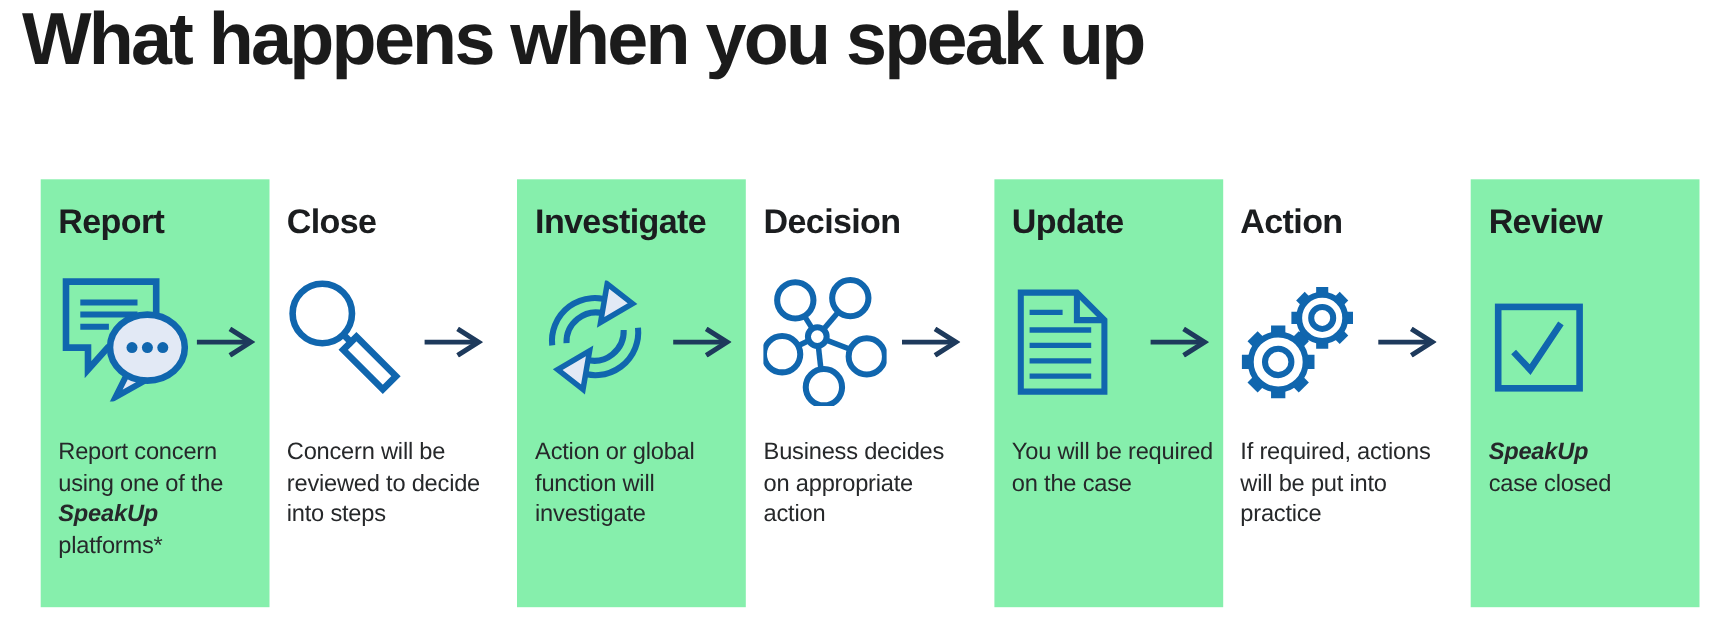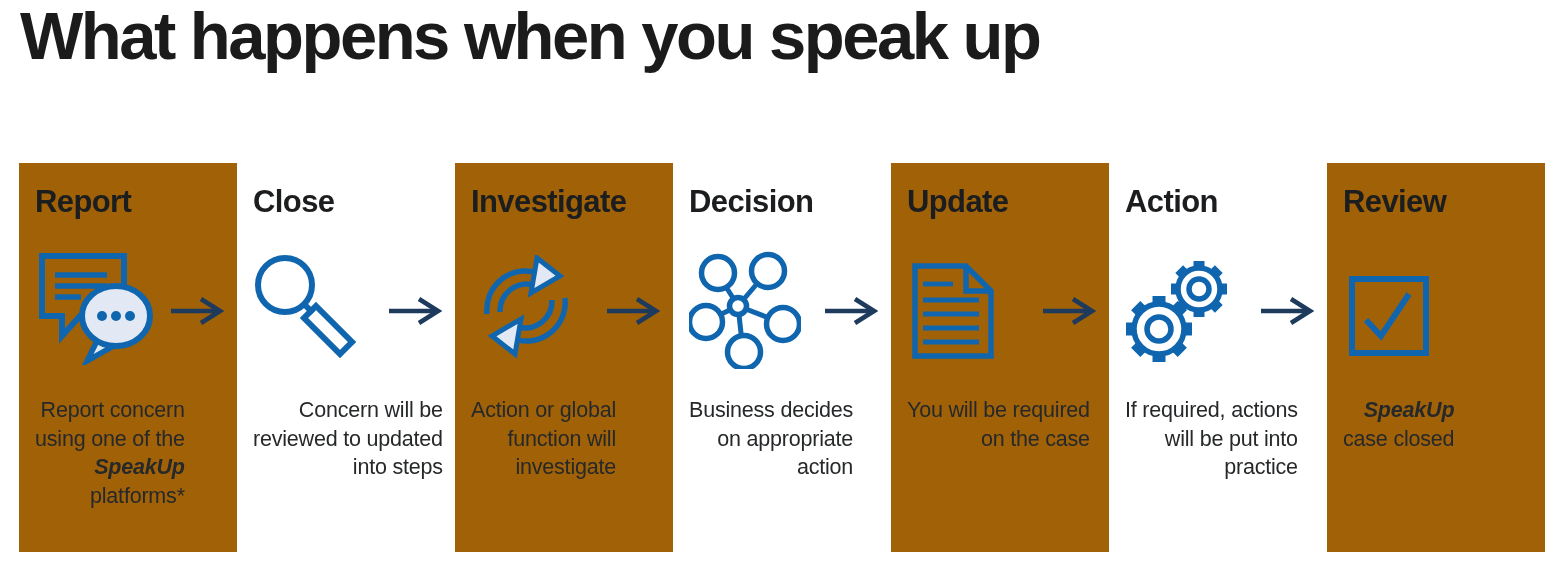--- a/index.html
+++ b/index.html
@@ -10,30 +10,30 @@
   .page-title{
     position:absolute;left:20px;top:-4px;margin:0;
     font-size:67px;font-weight:700;letter-spacing:-2.5px;color:#1b1b1b;line-height:80px;
     white-space:nowrap;
   }
   .flow{
     position:absolute;left:19px;top:163px;width:1526px;height:389px;
     display:flex;
   }
   .col{position:relative;width:218px;height:389px;}
-  .col.panel{background:#a16207;}
+  .col.panel{background:#86efac;margin-left:18px;}
   .step-title{
     position:absolute;top:20px;left:16px;margin:0;
     font-size:31px;font-weight:700;letter-spacing:-0.6px;color:#1b1d1f;line-height:38px;
     white-space:nowrap;
   }
   .icon{position:absolute;left:16px;}
   .desc{
     position:absolute;top:233px;left:16px;margin:0;
-    font-size:21.5px;letter-spacing:-0.2px;color:#26282a;line-height:28.5px;text-align:right;
+    font-size:21.5px;letter-spacing:-0.2px;color:#26282a;line-height:28.5px;
   }
   .desc .ln{display:block;white-space:nowrap;}
   .desc .ln.bold{font-weight:700;font-style:italic;}
   .arrow{position:absolute;top:134px;right:13px;width:54px;height:28px;}
   svg{display:block;}
 </style>
 </head>
 <body>
 
 <h1 class="page-title">What happens when you speak up</h1>
@@ -73,21 +73,21 @@
     <h2 class="step-title">Close</h2>
     <div class="icon" style="top:90px;">
       <svg width="110" height="112" viewBox="0 0 110 112" fill="none">
         <circle cx="32" cy="32" r="27" stroke="#1066ae" stroke-width="6"></circle>
         <line x1="51" y1="51" x2="60" y2="60" stroke="#1066ae" stroke-width="6"></line>
         <path d="M63 53 L99 89 L87 101 L51 65 Z" stroke="#1066ae" stroke-width="6"></path>
       </svg>
     </div>
     <p class="desc">
       <span class="ln">Concern will be</span>
-      <span class="ln">reviewed to updated</span>
+      <span class="ln">reviewed to decide</span>
       <span class="ln">into steps</span>
     </p>
     <div class="arrow">
       <svg width="54" height="28" viewBox="0 0 54 28" fill="none">
         <line x1="1" y1="14" x2="47" y2="14" stroke="#1e3a5c" stroke-width="4.5"></line>
         <path d="M31 2 L50 14 L31 26" stroke="#1e3a5c" stroke-width="4.5"></path>
       </svg>
     </div>
   </div>
 

